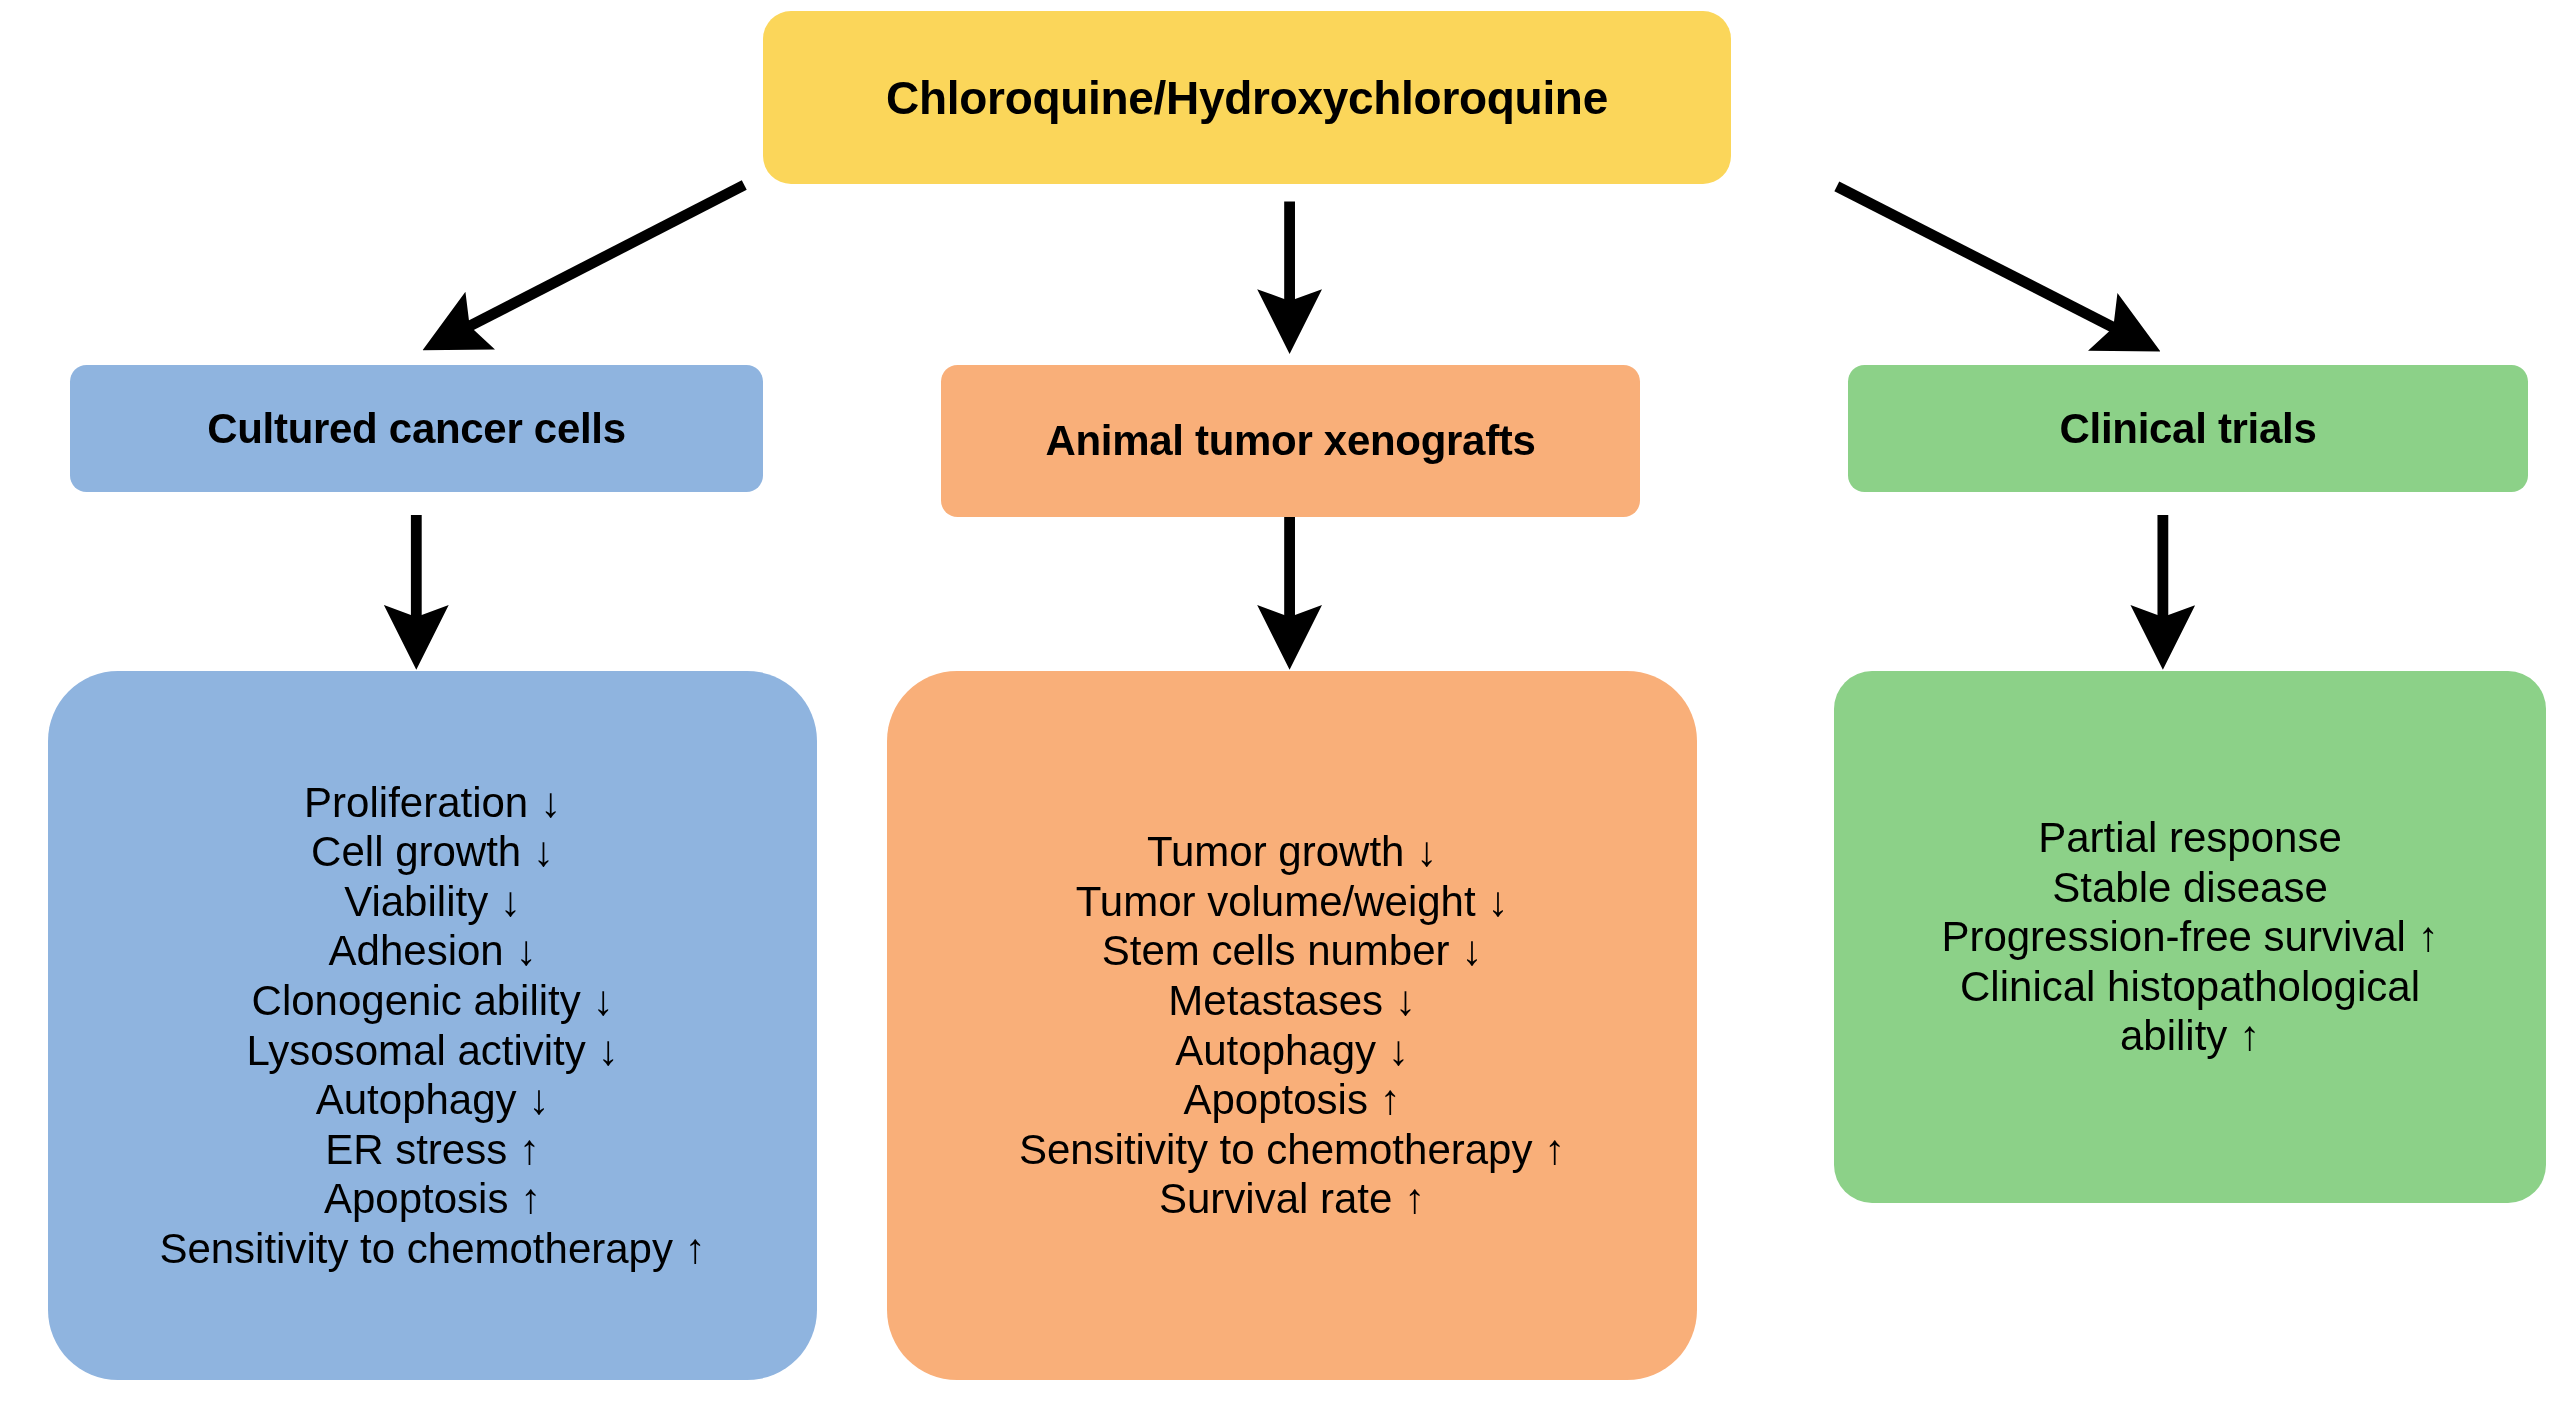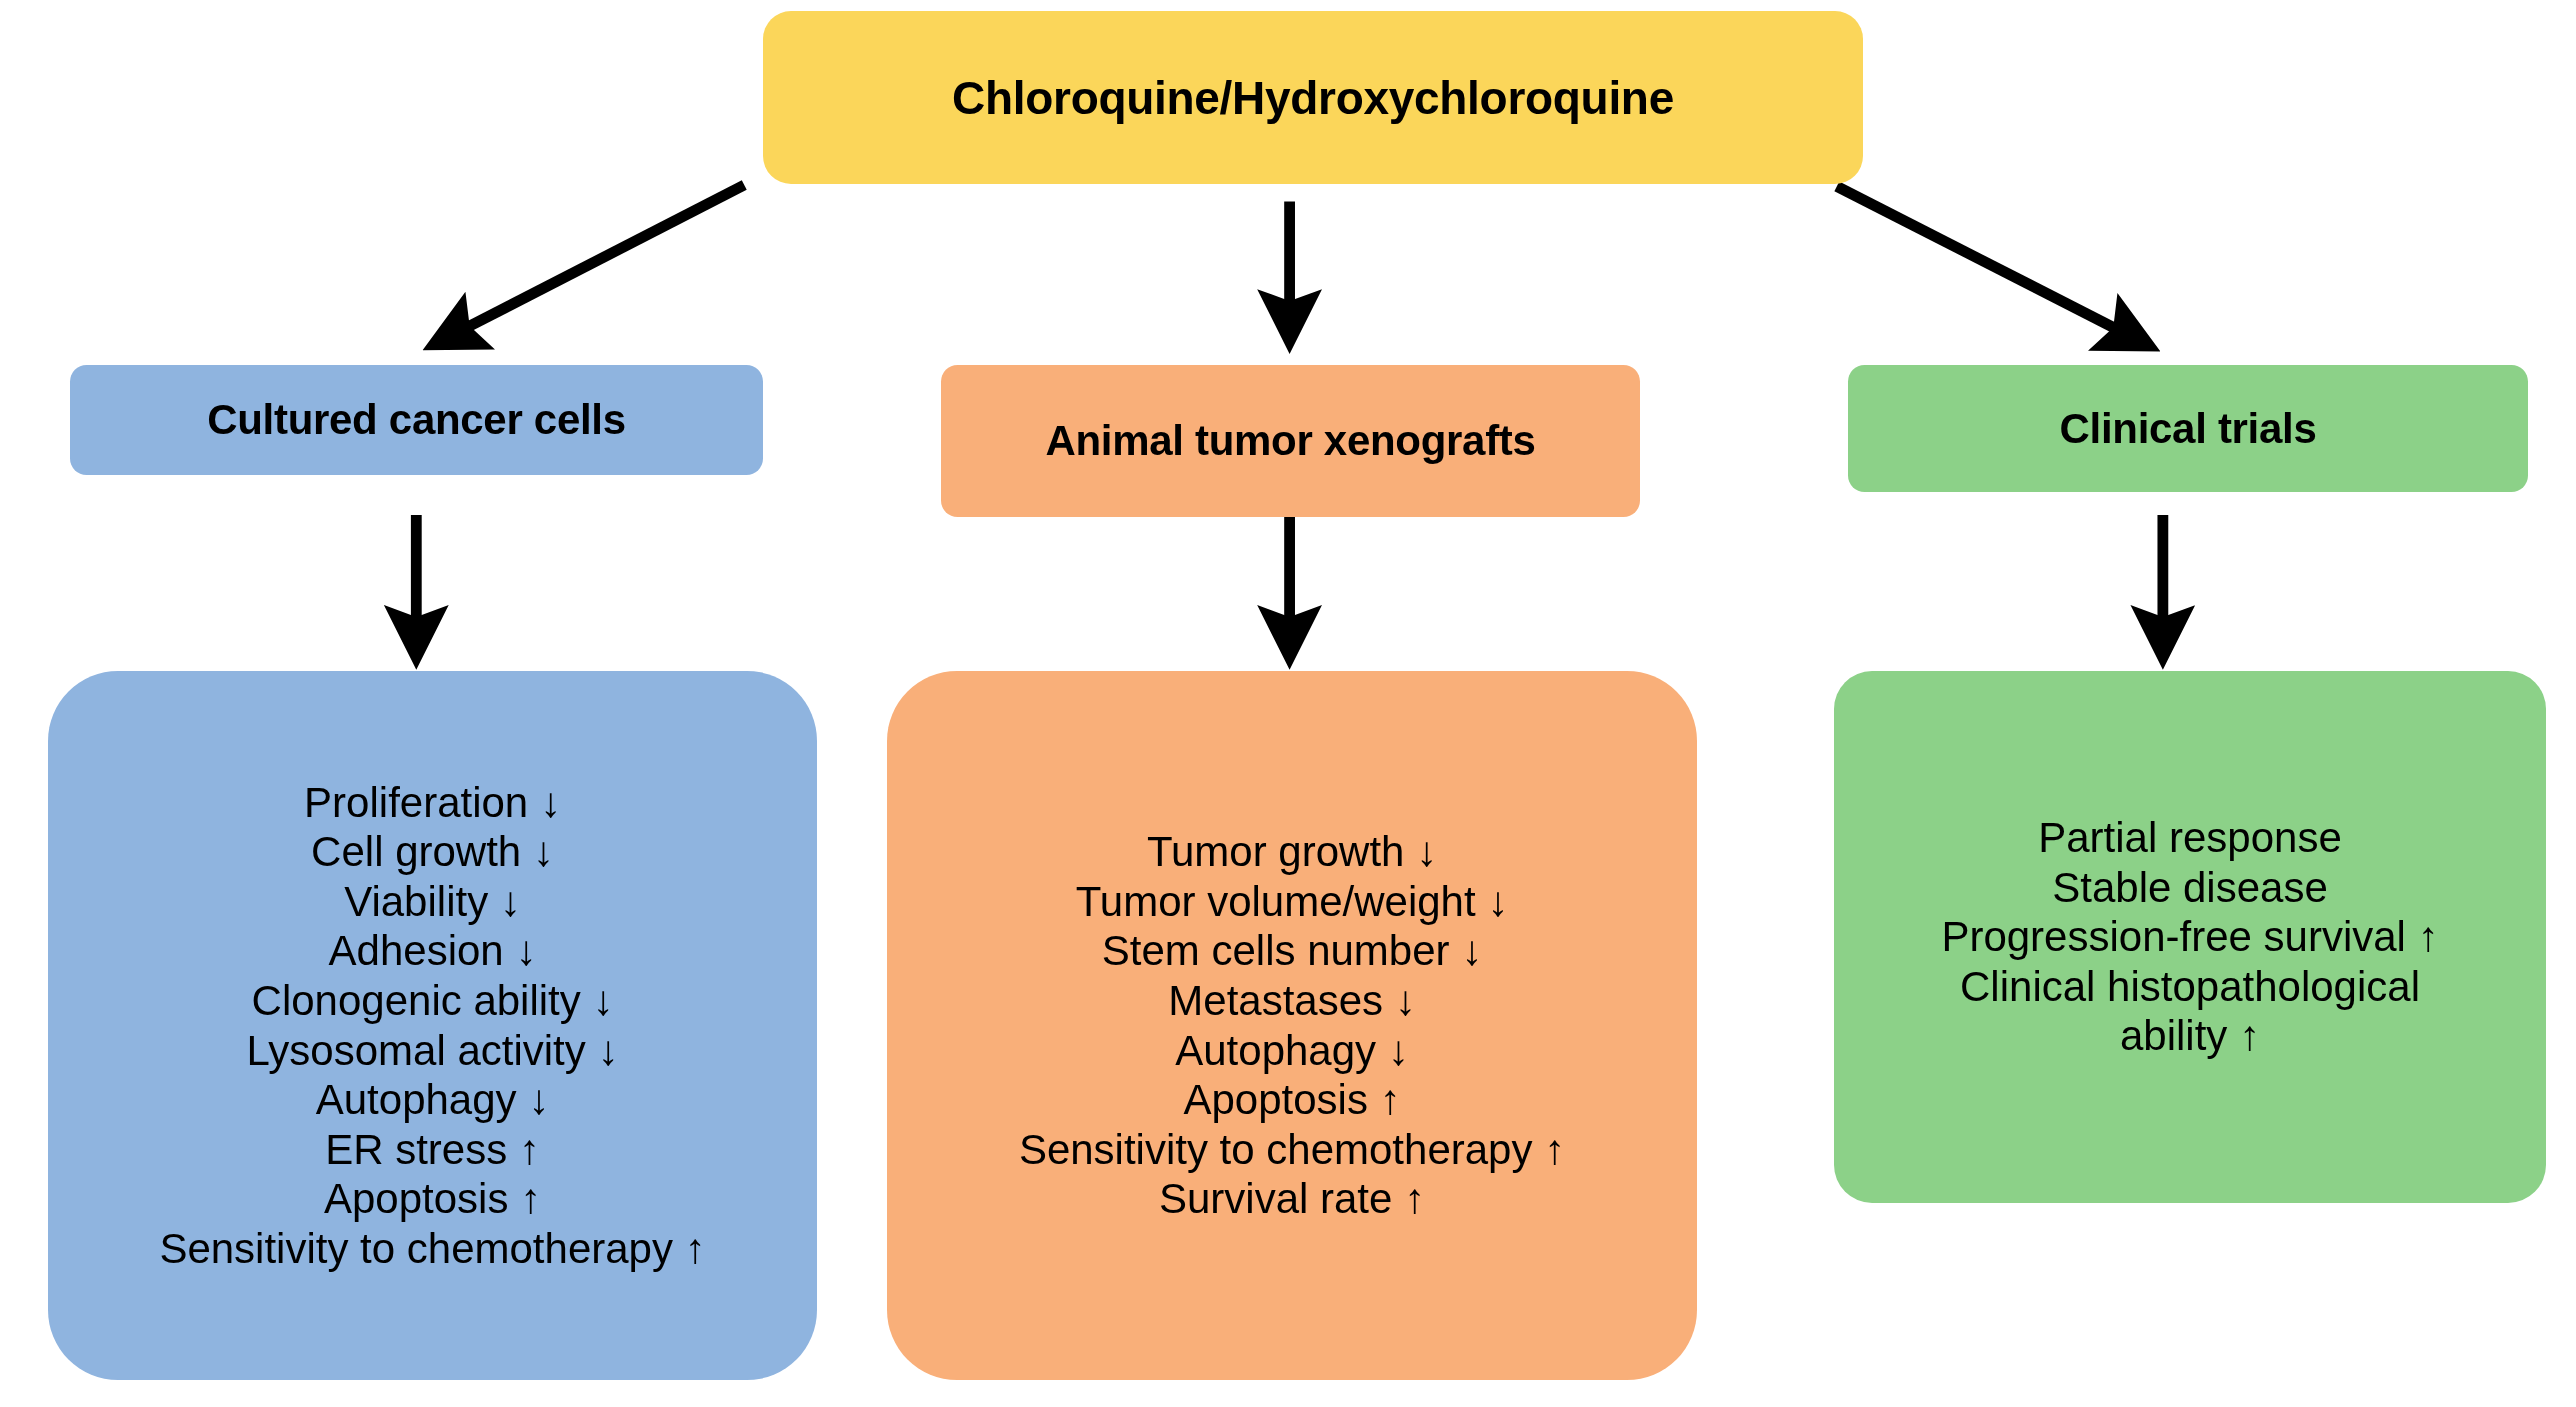--- a/index.html
+++ b/index.html
@@ -27,33 +27,33 @@
     color: #000000;
   }
   .node-title {
     font-weight: bold;
     letter-spacing: -0.3px;
   }
   
   #node-root {
     left: 763px;
     top: 11.4px;
-    width: 1100px;
+    width: 968px;
     height: 173px;
     background: #FBD65A;
     border-radius: 28px;
     font-size: 46px;
     text-align: center;
   }
   
   #node-cultured-header {
     left: 70px;
     top: 365px;
     width: 693px;
-    height: 110px;
+    height: 127px;
     background: #8FB4DF;
     border-radius: 16.5px;
     font-size: 42px;
   }
   #node-xenograft-header {
     left: 941px;
     top: 365px;
     width: 699px;
     height: 152px;
     background: #F9AF79;

